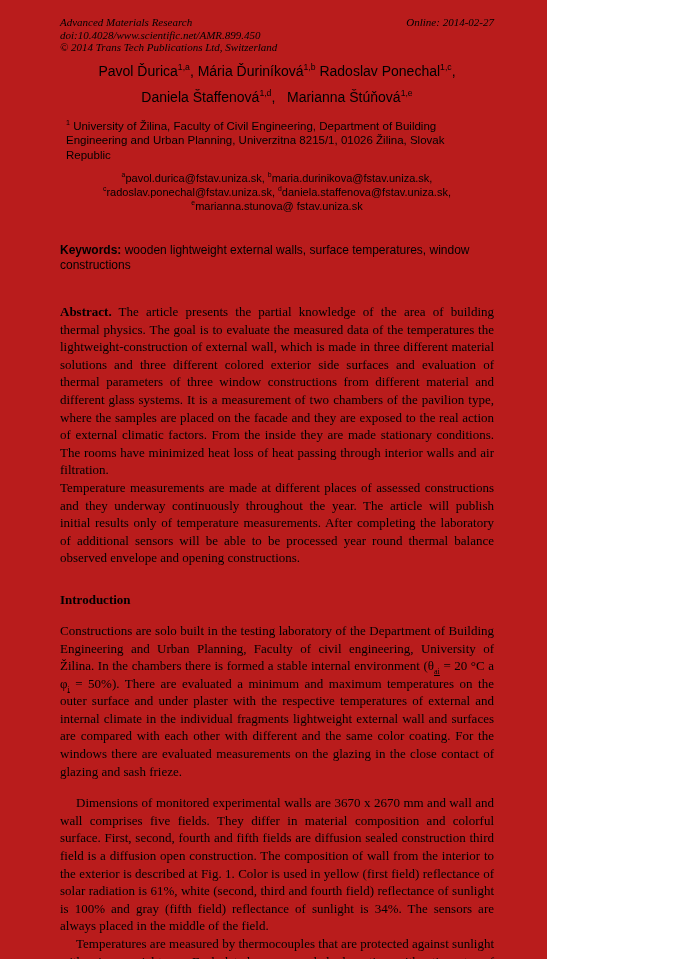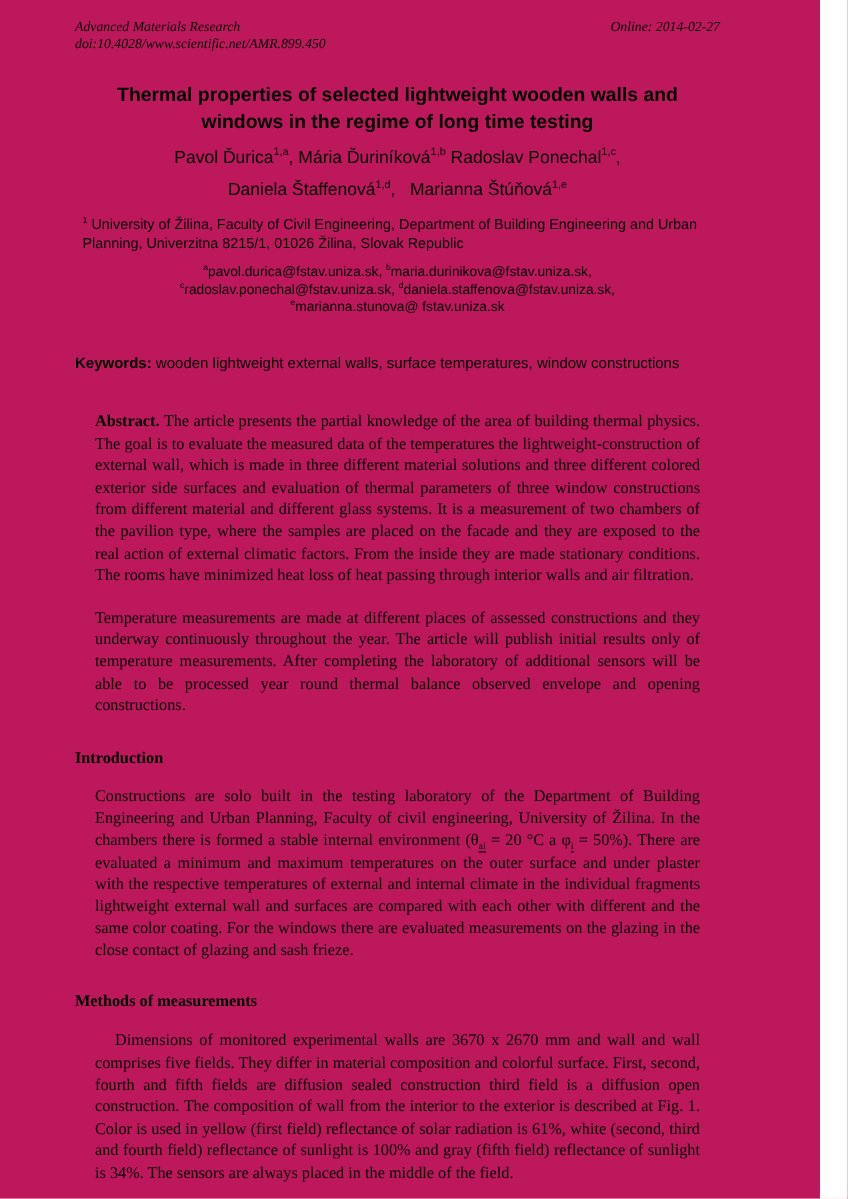--- a/index.html
+++ b/index.html
@@ -1,22 +1,22 @@
 <!DOCTYPE html>
 <html><head>
 <meta charset="utf-8">
 <style>
   * { box-sizing: border-box; }
   html, body { margin: 0; padding: 0; background: #ffffff; }
   .page {
-    width: 656px;
+    width: 547px;
     height: 959px;
-    background: #be185d;
+    background: #b91c1c;
     color: #000000;
-    padding: 16px 80px 0 60px;
+    padding: 16px 53px 0 60px;
     overflow: hidden;
     position: relative;
   }
   
   .meta {
     display: flex;
     justify-content: space-between;
     align-items: flex-start;
     font: italic 11px "Liberation Serif", serif;
     line-height: 12.5px;
@@ -65,44 +65,44 @@
     line-height: 15px;
   }
   .keywords b { font-weight: bold; margin-top: 36px; }
 
   
   .body-text {
     font: 13px "Liberation Serif", serif;
     line-height: 17.6px;
     text-align: justify;
   }
-  p.body-text { margin: 16px; }
+  p.body-text { margin: 0; }
   .abstract-block { margin-top: 30px; }
   .lbl { font-weight: bold; }
   .section-heading {
     font: bold 13px "Liberation Serif", serif;
     margin: 25px 0 0 0;
   }
   .after-heading { margin-top: 14px !important; }
   .indent { text-indent: 16px; }
 </style>
 </head>
 <body>
 
 <div class="page">
 
   <div class="meta">
     <div class="meta-left">
       <div>Advanced Materials Research</div>
       <div>doi:10.4028/www.scientific.net/AMR.899.450</div>
+      <div>© 2014 Trans Tech Publications Ltd, Switzerland</div>
     </div>
     <div class="meta-right">Online: 2014-02-27</div>
   </div>
 
-  <h1 class="title">Thermal properties of selected lightweight wooden walls and windows in the regime of long time testing</h1>
 
   <div class="authors">
     <div class="author-line"><span>Pavol Ďurica</span><sup>1,a</sup><span>, Mária Ďuriníková</span><sup>1,b</sup><span> Radoslav Ponechal</span><sup>1,c</sup><span>,</span></div>
     <div class="author-line"><span>Daniela Štaffenová</span><sup>1,d</sup><span>,&nbsp;&nbsp; Marianna Štúňová</span><sup>1,e</sup></div>
   </div>
 
   <div class="affil"><sup>1</sup><span> University of Žilina, Faculty of Civil Engineering, Department of Building Engineering and Urban Planning, Univerzitna 8215/1, 01026 Žilina, Slovak Republic</span></div>
 
   <div class="emails">
     <div class="email-line"><sup>a</sup><span>pavol.durica@fstav.uniza.sk, </span><sup>b</sup><span>maria.durinikova@fstav.uniza.sk,</span></div>
@@ -116,18 +116,17 @@
     <p class="body-text"><span class="lbl">Abstract.</span><span> The article presents the partial knowledge of the area of building thermal physics. The goal is to evaluate the measured data of the temperatures the lightweight-construction of external wall, which is made in three different material solutions and three different colored exterior side surfaces and evaluation of thermal parameters of three window constructions from different material and different glass systems. It is a measurement of two chambers of the pavilion type, where the samples are placed on the facade and they are exposed to the real action of external climatic factors. From the inside they are made stationary conditions. The rooms have minimized heat loss of heat passing through interior walls and air filtration.</span></p>
     <p class="body-text">Temperature measurements are made at different places of assessed constructions and they underway continuously throughout the year. The article will publish initial results only of temperature measurements. After completing the laboratory of additional sensors will be able to be processed year round thermal balance observed envelope and opening constructions.</p>
   </div>
 
   <div>
     <h2 class="section-heading">Introduction</h2>
     <p class="body-text after-heading"><span>Constructions are solo built in the testing laboratory of the Department of Building Engineering and Urban Planning, Faculty of civil engineering, University of Žilina. In the chambers there is formed a stable internal environment (θ</span><sub>ai</sub><span> = 20 °C a φ</span><sub>i</sub><span> = 50%). There are evaluated a minimum and maximum temperatures on the outer surface and under plaster with the respective temperatures of external and internal climate in the individual fragments lightweight external wall and surfaces are compared with each other with different and the same color coating. For the windows there are evaluated measurements on the glazing in the close contact of glazing and sash frieze.</span></p>
   </div>
 
   <div>
-    <h2 class="section-heading">Methods of measurements</h2>
     <p class="body-text after-heading indent">Dimensions of monitored experimental walls are 3670 x 2670 mm and wall and wall comprises five fields. They differ in material composition and colorful surface. First, second, fourth and fifth fields are diffusion sealed construction third field is a diffusion open construction. The composition of wall from the interior to the exterior is described at Fig. 1. Color is used in yellow (first field) reflectance of solar radiation is 61%, white (second, third and fourth field) reflectance of sunlight is 100% and gray (fifth field) reflectance of sunlight is 34%. The sensors are always placed in the middle of the field.</p>
     <p class="body-text indent"><span>Temperatures are measured by thermocouples that are protected against sunlight with using special tapes. Each data logger recorded a long time with a time step of 30 minutes. For purposes of article values of compared measurements were realized between 26. 01. to 03.02.2012 (θ</span></p>
   </div>
 
 </div>
 
 </body></html>

